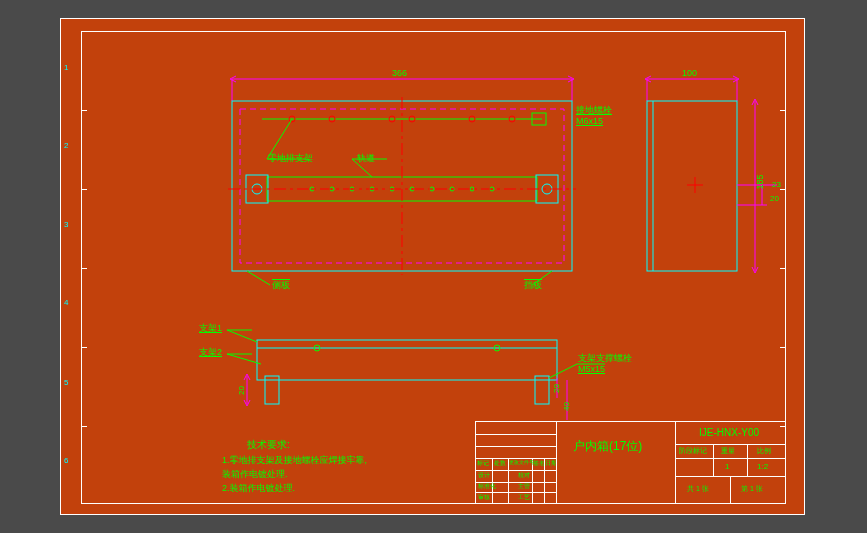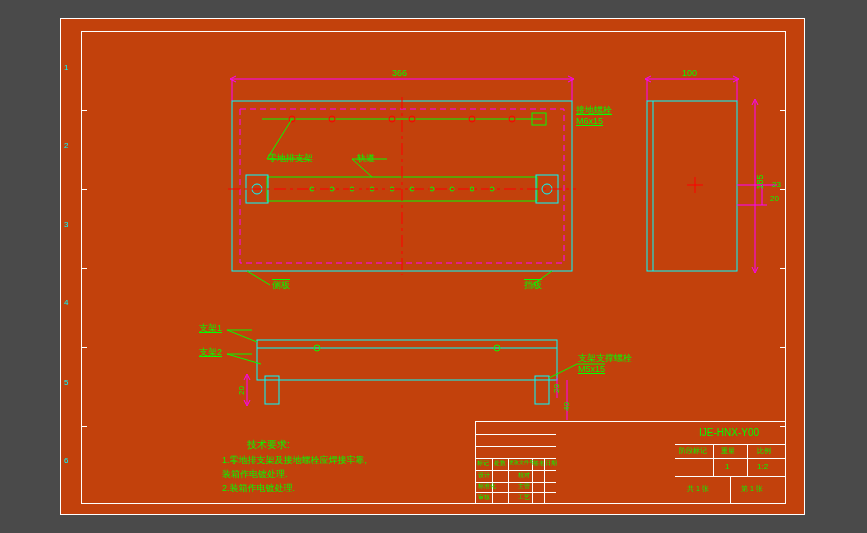--- a/index.html
+++ b/index.html
@@ -168,20 +168,23 @@
     <div class="txt-c" style="left:33px;top:37px;font-size:5px">更改文件号</div>
     <div class="txt-c" style="left:57px;top:37px;font-size:6px">签名</div>
     <div class="txt-c" style="left:69px;top:37px;font-size:6px">日期</div>
     <div class="txt-c" style="left:2px;top:49px;font-size:6px">设计</div>
     <div class="txt-c" style="left:2px;top:60px;font-size:6px">标准化</div>
     <div class="txt-c" style="left:2px;top:71px;font-size:6px">审核</div>
     <div class="txt-c" style="left:42px;top:49px;font-size:6px">校对</div>
     <div class="txt-c" style="left:42px;top:60px;font-size:6px">主管</div>
     <div class="txt-c" style="left:42px;top:71px;font-size:6px">工艺</div>
    </div>
+   <div class="tb-mid">
+    <div class="txt-c" style="left:16px;top:16px;font-size:12px">户内箱(17位)</div>
+   </div>
    <div class="tb-right">
     <div class="hr" style="top:22px"></div>
           <div class="hr" style="top:36px"></div>
           <div class="hr" style="top:54px"></div>
     <div class="vr" style="left:38px;top:22px;height:32px"></div>
           <div class="vr" style="left:72px;top:22px;height:32px"></div>
     <div class="vr" style="left:55px;top:54px;height:28px"></div>
     <div class="txt-c" style="left:24px;top:5px;font-size:10px">IJE-HNX-Y00</div>
     <div class="txt-c" style="left:4px;top:24px;font-size:7px">阶段标记</div>
     <div class="txt-c" style="left:46px;top:24px;font-size:7px">重量</div>

